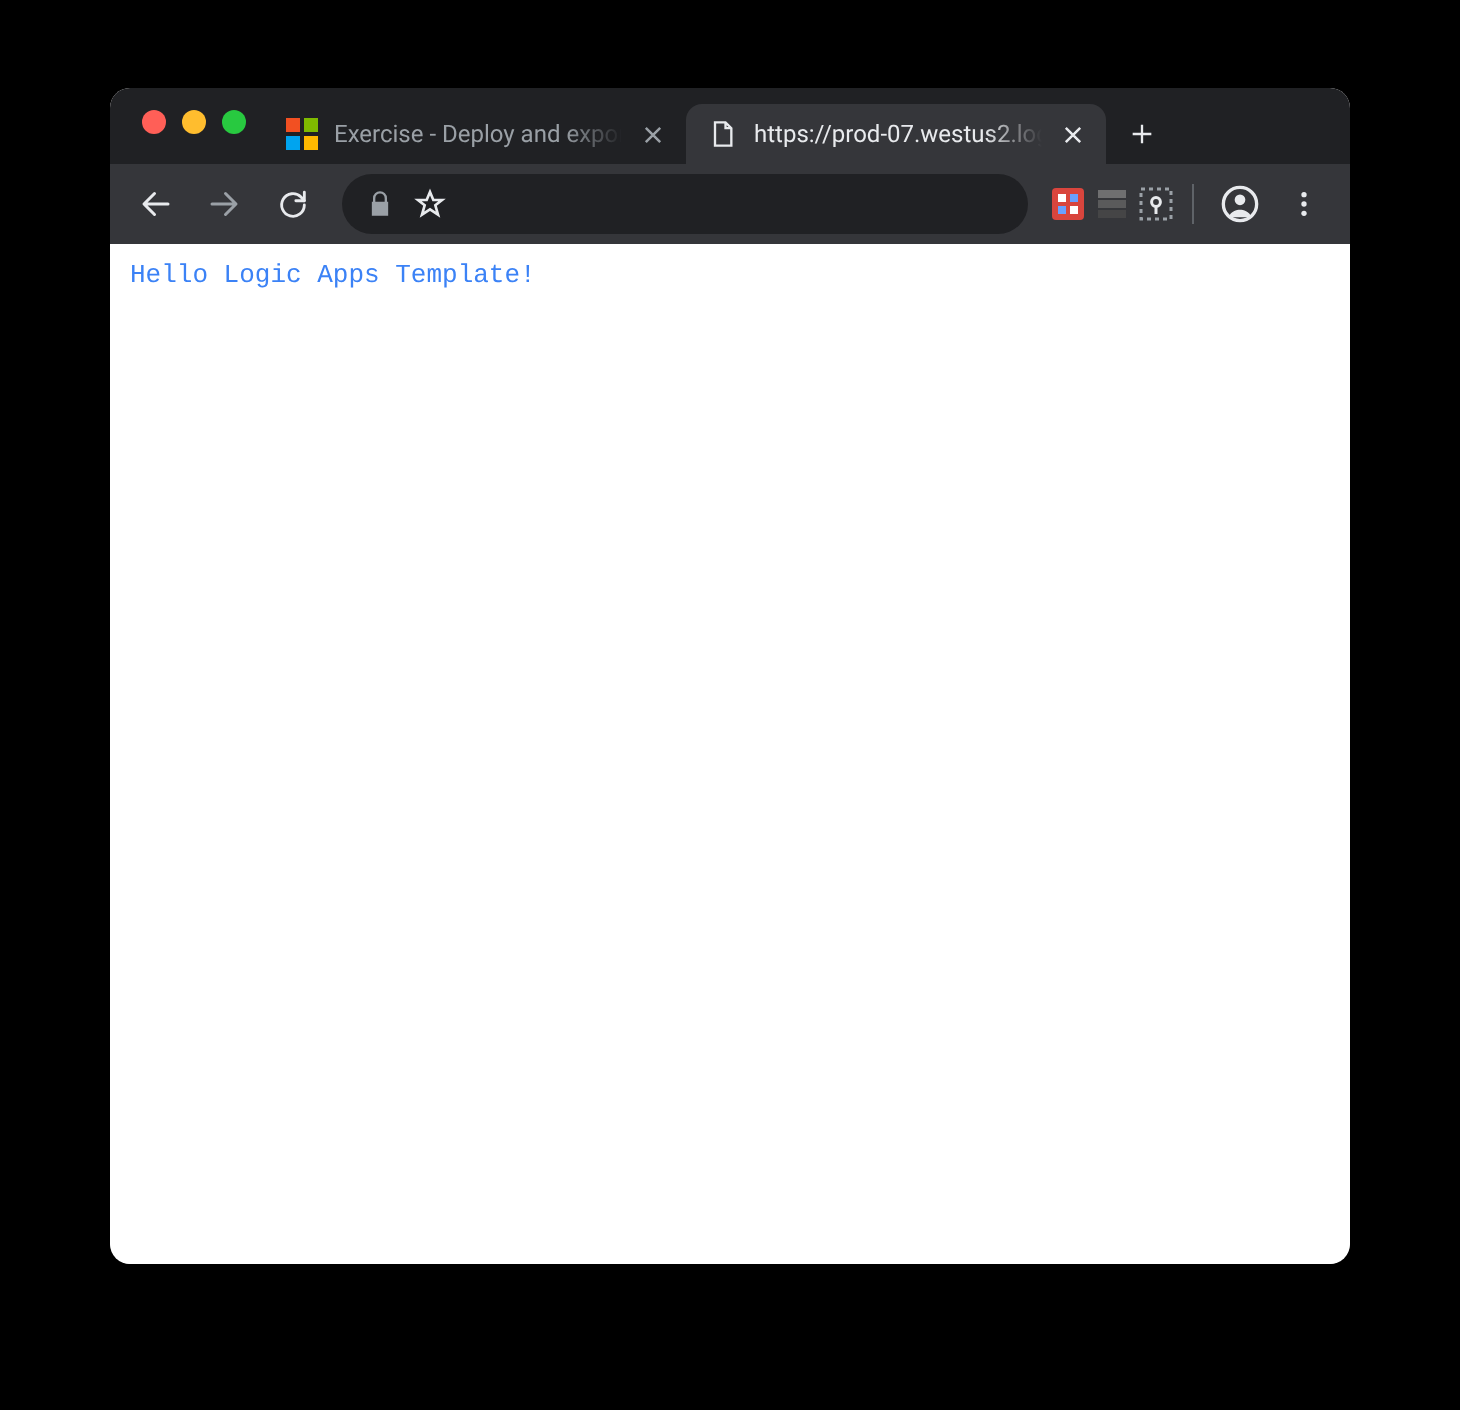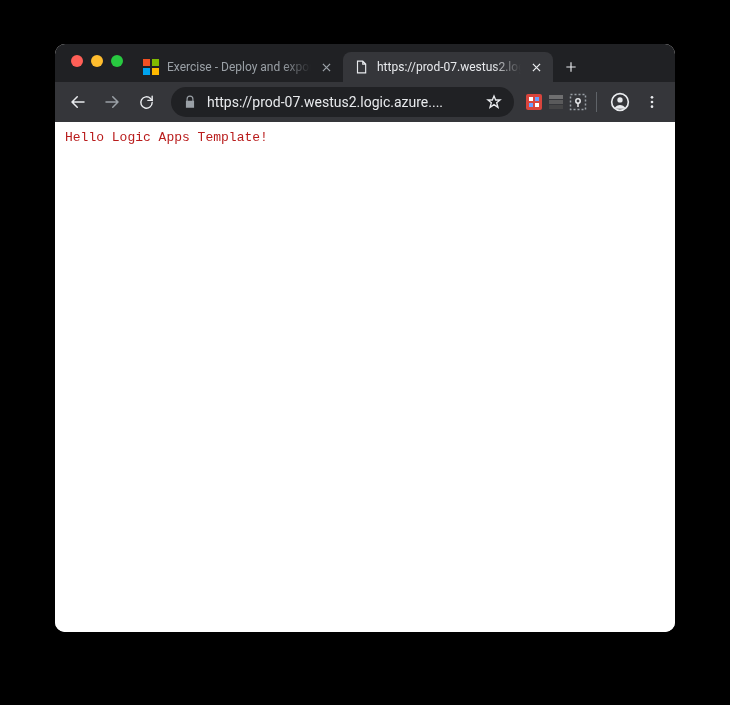--- a/index.html
+++ b/index.html
@@ -143,22 +143,23 @@
   .ms-logo span:nth-child(1){background:#f25022;}
   .ms-logo span:nth-child(2){background:#7fba00;}
   .ms-logo span:nth-child(3){background:#00a4ef;}
   .ms-logo span:nth-child(4){background:#ffb900;}
   .content {
     flex: 1;
     background: #ffffff;
     padding: 8px 10px;
     font-family: "Courier New", Courier, monospace;
     font-size: 13px;
-    color: #b91c1c;
+    color: #3b82f6;
     overflow: auto;
+    border-radius: 11px;
   }
   svg { display: block; }
 </style>
 </head>
 <body>
 
 <div class="window">
 
   <div class="tabbar">
     <div class="traffic-lights">
@@ -225,21 +226,20 @@
           <path d="M20 3v6h-6" fill="none" stroke="currentColor" stroke-width="2" stroke-linecap="round" stroke-linejoin="round"></path>
         </svg>
     </div>
 
     <div class="addrbar">
       <span class="lock">
         <svg width="14" height="14" viewBox="0 0 24 24">
             <path fill="currentColor" d="M6 10V7a6 6 0 0 1 12 0v3h1v12H5V10h1zm2 0h8V7a4 4 0 0 0-8 0v3z"></path>
           </svg>
       </span>
-      <span class="url">https://prod-07.westus2.logic.azure....</span>
       <span class="star">
         <svg width="16" height="16" viewBox="0 0 24 24">
             <path fill="none" stroke="currentColor" stroke-width="2" d="M12 3l2.5 6H21l-5 4 2 7-6-4-6 4 2-7-5-4h6.5z"></path>
           </svg>
       </span>
     </div>
 
     <div class="right-icons">
       <div class="ext-icon">
         <svg width="18" height="18" viewBox="0 0 18 18">

